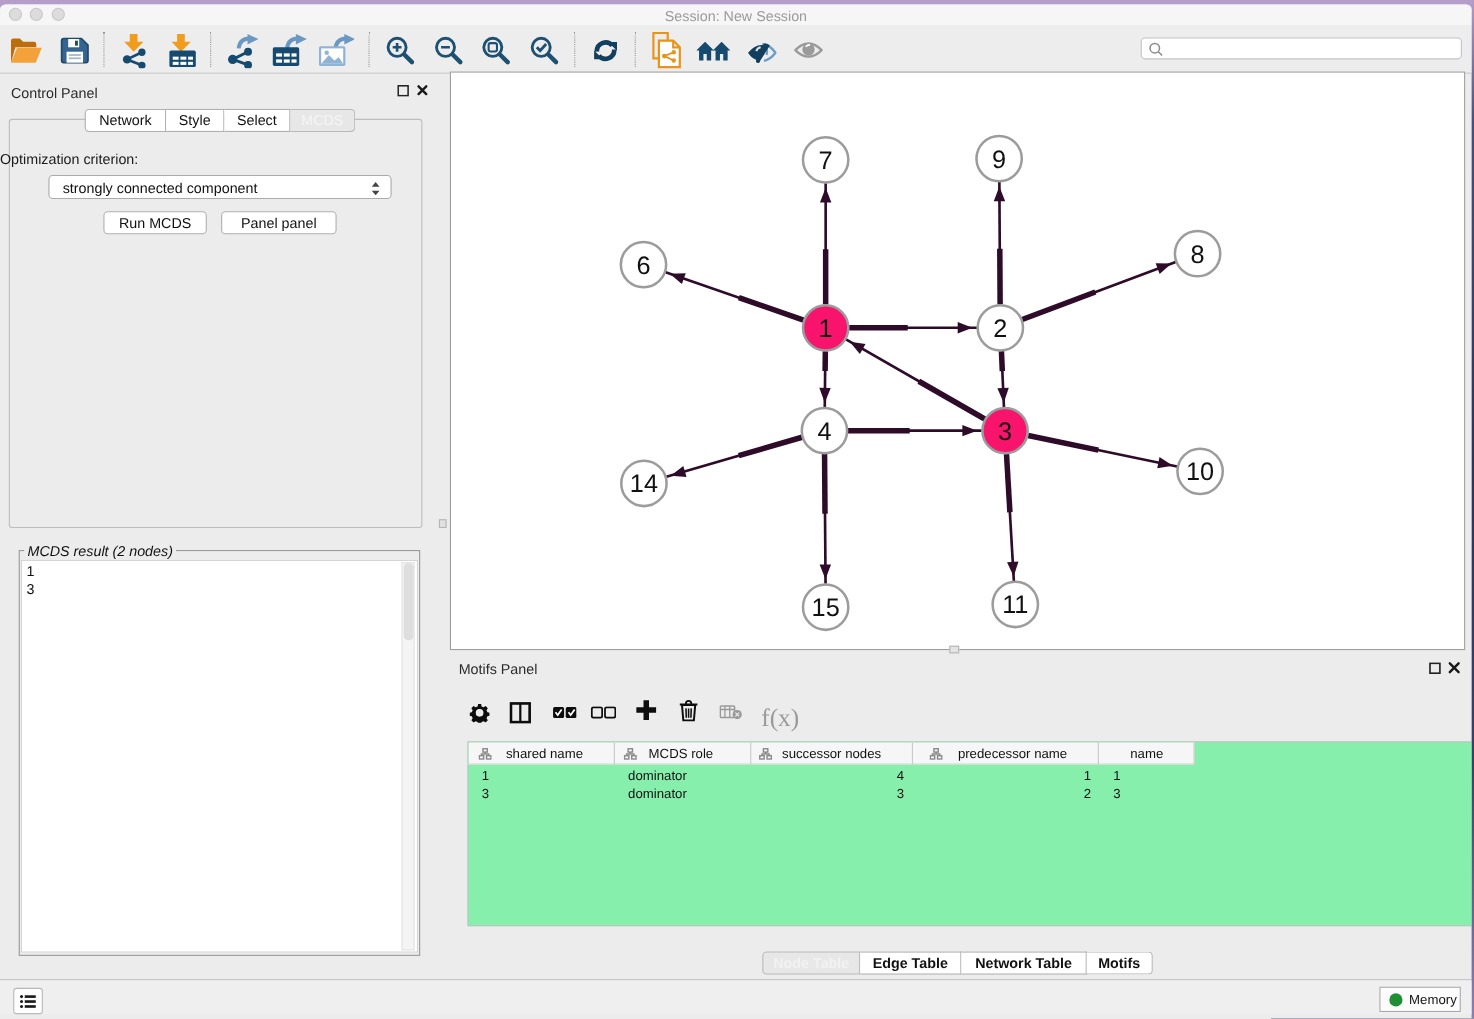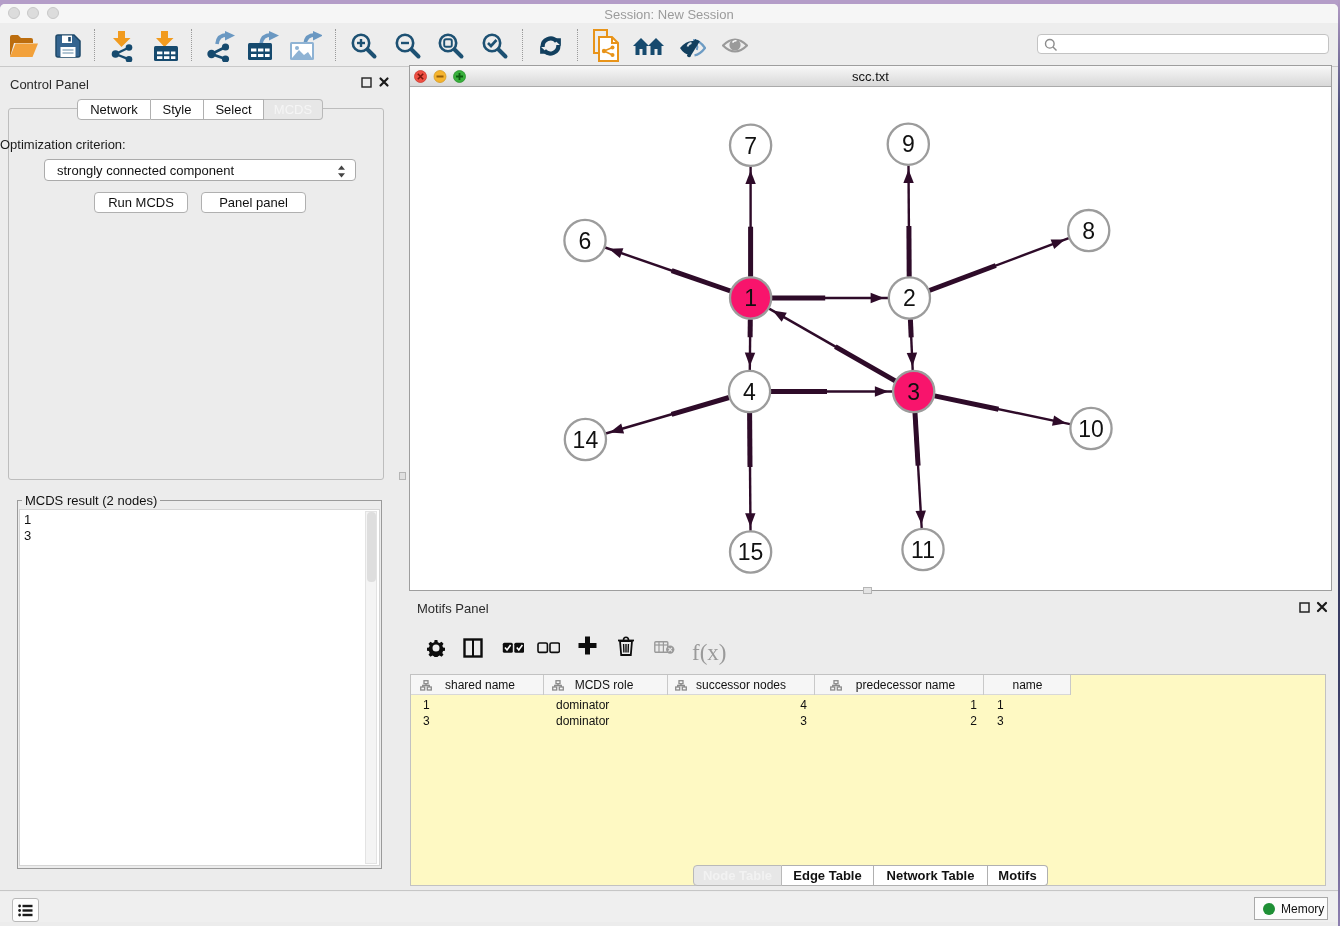--- a/index.html
+++ b/index.html
@@ -185,43 +185,32 @@
       <div class="abs" style="left:12px;top:3px;font-size:13px;color:#111;">strongly connected component</div>
       <svg class="abs" style="right:9px;top:5px;" width="9" height="13" viewBox="0 0 9 13">
         <path d="M4.5 0.5 L8 4.7 H1 Z" fill="#444"></path>
         <path d="M4.5 12.5 L8 8.3 H1 Z" fill="#444"></path>
       </svg>
     </div>
     <div class="abs" style="left:94px;top:128px;width:94px;height:21px;background:#fff;border:1px solid #b0b0b0;border-radius:4px;text-align:center;line-height:20px;font-size:13px;color:#111;">Run MCDS</div>
     <div class="abs" style="left:201px;top:128px;width:105px;height:21px;background:#fff;border:1px solid #b0b0b0;border-radius:4px;text-align:center;line-height:20px;font-size:13px;color:#111;">Panel panel</div>
 
     <div class="abs" style="left:17px;top:436px;width:365px;height:369px;border:1px solid #9a9a9a;">
-      <div class="abs" style="left:4px;top:-8px;background:#ececec;padding:0 3px;font-size:13px;color:#111;">MCDS result (2 nodes)</div>
+      <div class="abs" style="left:4px;top:-8px;background:#ececec;padding:0 3px;font-size:13px;color:#111;font-style:italic;">MCDS result (2 nodes)</div>
       <div class="abs" style="left:1px;top:8px;width:361px;height:357px;background:#fff;border:1px solid #d5d5d5;">
         <div class="abs" style="left:4px;top:2px;font-size:13px;color:#111;line-height:16px;">1<br>3</div>
         <div class="abs" style="right:2px;top:1px;width:12px;height:353px;background:#f4f4f4;border:1px solid #e3e3e3;">
           <div class="abs" style="left:1px;top:0;width:9px;height:70px;background:#dedede;border-radius:4px;"></div>
         </div>
       </div>
     </div>
   </div>
 
   <div class="abs" style="left:399px;top:468px;width:7px;height:8px;background:#e0e0e0;border:1px solid #b5b5b5;"></div>
   <div class="abs" style="left:409px;top:61px;width:923px;height:526px;border:1px solid #9e9e9e;background:#fff;">
-    <div class="abs" style="left:0;top:0;width:921px;height:21px;background:linear-gradient(#f8f8f8,#d8d8d8);border-bottom:1px solid #aaa;">
-      <svg class="abs" style="left:4px;top:4px" width="62" height="13" viewBox="0 0 62 13">
-        <circle cx="6.5" cy="6.5" r="6" fill="#ef4f43" stroke="#ca3b31" stroke-width="0.8"></circle>
-        <path d="M3.8 3.8 L9.2 9.2 M9.2 3.8 L3.8 9.2" stroke="#7e150d" stroke-width="1.6"></path>
-        <circle cx="26" cy="6.5" r="6" fill="#f6b42e" stroke="#d29a23" stroke-width="0.8"></circle>
-        <rect x="22.5" y="5.5" width="7" height="2" fill="#945e0a"></rect>
-        <circle cx="45.5" cy="6.5" r="6" fill="#38b03c" stroke="#2b9330" stroke-width="0.8"></circle>
-        <path d="M45.5 3 V10 M42 6.5 H49" stroke="#0c5c10" stroke-width="1.8"></path>
-      </svg>
-      <div class="abs" style="left:0;top:3px;width:921px;text-align:center;font-size:13px;color:#111;">scc.txt</div>
-    </div>
     <svg class="abs" style="left:0;top:22px;" width="921" height="503" viewBox="0 0 921 503">
       <g transform="translate(0,1)" stroke="#2e0b29" fill="none">
         <line x1="340.6" y1="187.7" x2="340.6" y2="77.6" stroke-width="2.4"></line>
         <line x1="340.6" y1="187.7" x2="340.6" y2="137.7" stroke-width="5.0"></line>
         <path d="M340.6 81.6 L345.8 95.1 L335.4 95.1 Z" stroke="none" fill="#2e0b29"></path>
         <line x1="320.5" y1="202.0" x2="195.1" y2="158.5" stroke-width="2.4"></line>
         <line x1="320.5" y1="202.0" x2="261.7" y2="181.6" stroke-width="5.0"></line>
         <path d="M198.9 159.8 L213.4 159.3 L209.9 169.1 Z" stroke="none" fill="#2e0b29"></path>
         <line x1="361.9" y1="209.0" x2="478.1" y2="209.0" stroke-width="2.4"></line>
         <line x1="361.9" y1="209.0" x2="415.2" y2="209.0" stroke-width="5.0"></line>
@@ -328,21 +317,21 @@
     <svg class="abs" style="left:245px;top:44px;" width="21" height="13" viewBox="0 0 21 13">
       <rect x="0.8" y="0.8" width="13" height="10.5" rx="1" fill="none" stroke="#9a9a9a" stroke-width="1.4"></rect>
       <line x1="0.8" y1="4" x2="13.8" y2="4" stroke="#9a9a9a" stroke-width="1.2"></line>
       <line x1="5" y1="0.8" x2="5" y2="11.3" stroke="#9a9a9a" stroke-width="1.2"></line>
       <line x1="9.4" y1="0.8" x2="9.4" y2="11.3" stroke="#9a9a9a" stroke-width="1.2"></line>
       <circle cx="16.2" cy="8.6" r="4.2" fill="#9a9a9a"></circle>
       <path d="M14.5 6.9 L17.9 10.3 M17.9 6.9 L14.5 10.3" stroke="#ececec" stroke-width="1.1"></path>
     </svg>
     <div class="abs" style="left:283px;top:43px;font-family:'Liberation Serif',serif;font-size:23px;color:#9a9a9a;">f(x)</div>
 
-    <div class="abs" style="left:1px;top:77px;width:916px;height:212px;background:#fef9c3;border:1px solid #c2c2c2;font-size:12px;color:#111;">
+    <div class="abs" style="left:16px;top:77px;width:916px;height:168px;background:#86efac;border:1px solid #c2c2c2;font-size:12px;color:#111;">
       <div class="abs" style="left:0;top:0;width:660px;height:20px;background:#f6f6f6;border-bottom:1px solid #d8d8d8;"></div>
       <div class="abs" style="left:0;top:0;width:133px;height:20px;border-right:1px solid #c9c9c9;"></div>
       <div class="abs" style="left:133px;top:0;width:124px;height:20px;border-right:1px solid #c9c9c9;"></div>
       <div class="abs" style="left:257px;top:0;width:147px;height:20px;border-right:1px solid #c9c9c9;"></div>
       <div class="abs" style="left:404px;top:0;width:169px;height:20px;border-right:1px solid #c9c9c9;"></div>
       <div class="abs" style="left:573px;top:0;width:87px;height:20px;border-right:1px solid #c9c9c9;"></div>
       <svg class="abs" style="left:9px;top:5px" width="12" height="11" viewBox="0 0 12 11">
           <g fill="none" stroke="#8a8a8a" stroke-width="1.3">
             <rect x="4" y="0.7" width="4" height="3"></rect>
             <rect x="0.7" y="7" width="4" height="3"></rect>

